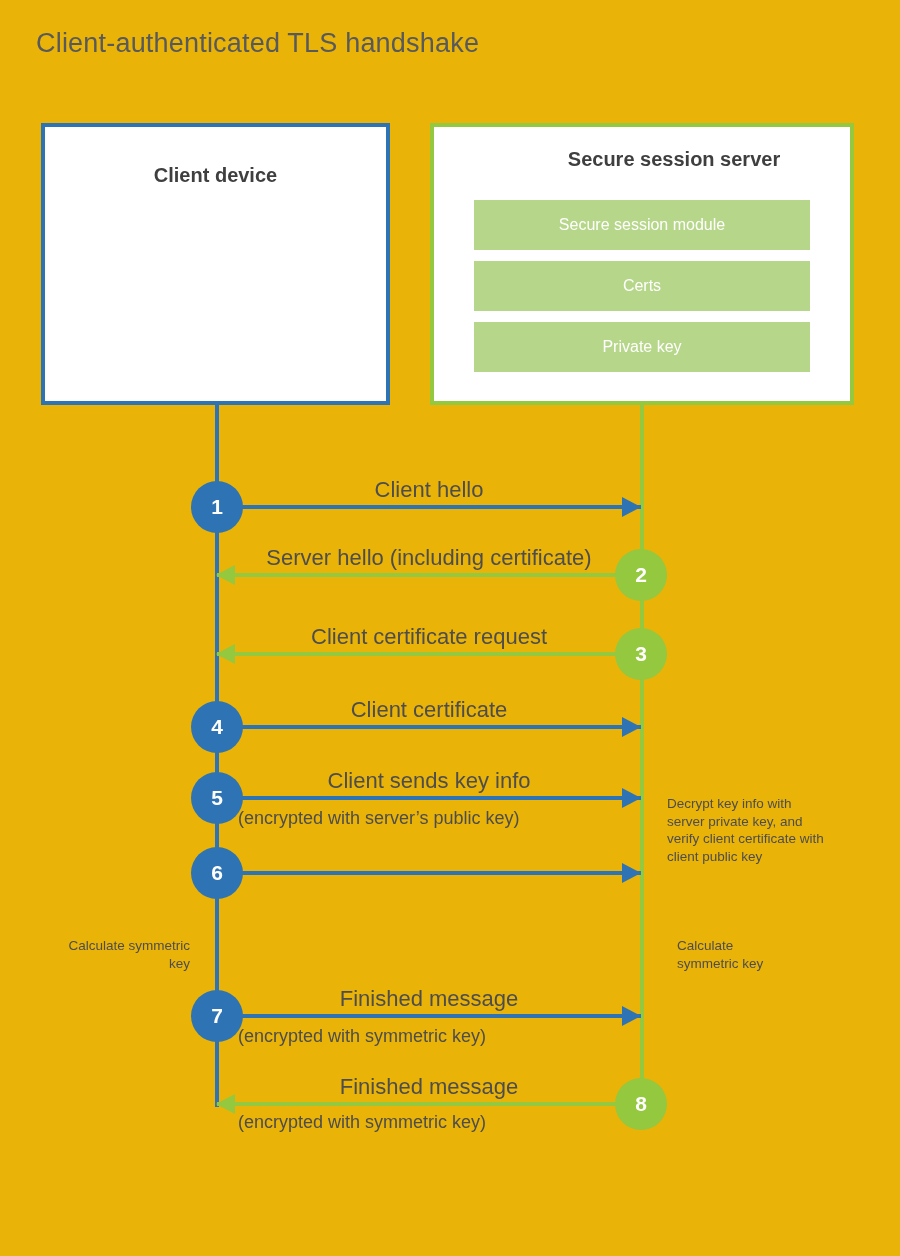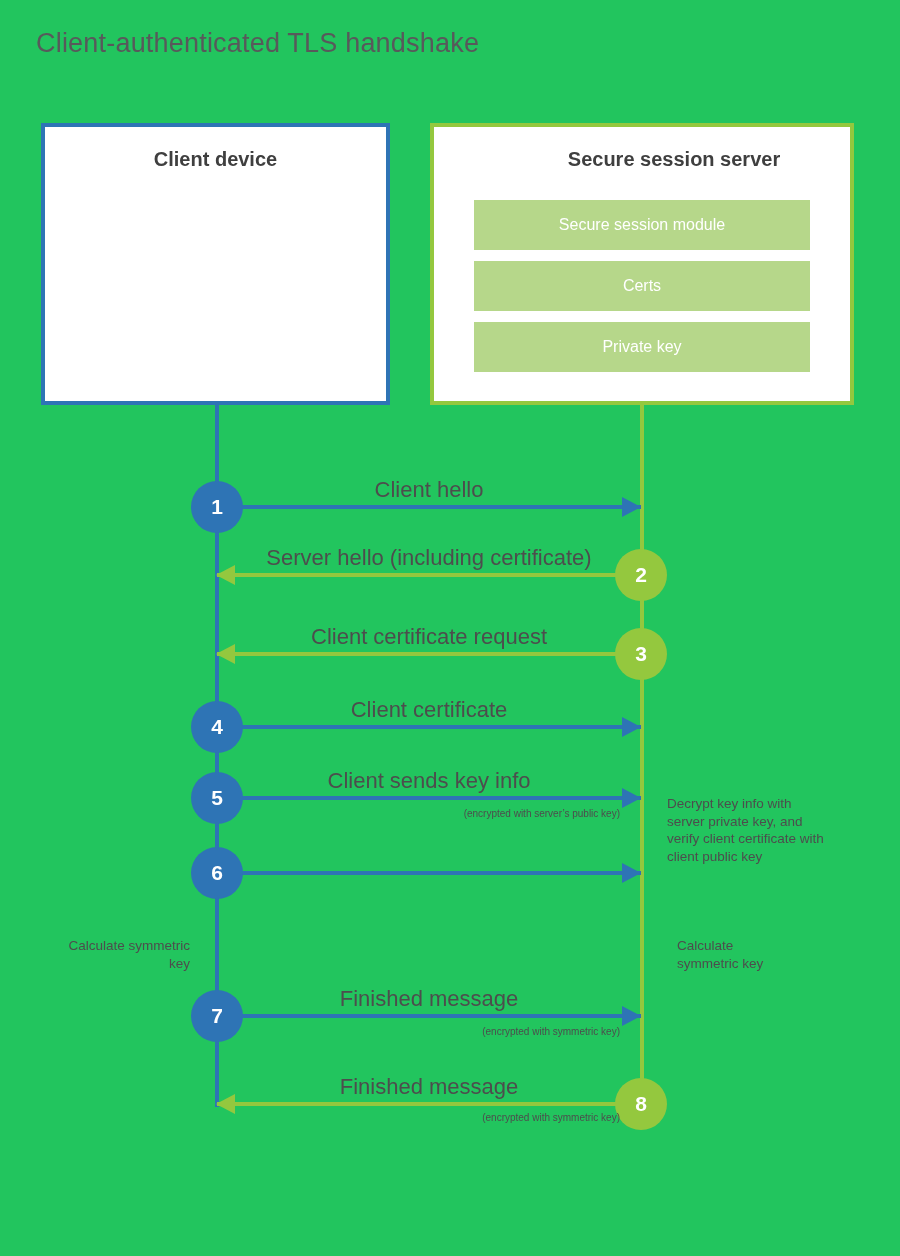--- a/index.html
+++ b/index.html
@@ -1,29 +1,29 @@
 <!DOCTYPE html>
 <html><head>
 <meta charset="utf-8">
 <style>
   html,body { margin:0; padding:0; background:#ffffff; }
   .canvas {
-    position:relative; width:900px; height:1256px; background:#22c55e;
+    position:relative; width:900px; height:1256px; background:#eab308;
     font-family:"Liberation Sans", sans-serif; overflow:hidden;
   }
   .page-title {
     position:absolute; left:36px; top:28px;
     font-size:27px; font-weight:300; color:#58595b; letter-spacing:0.2px;
   }
   
   .entity-box { position:absolute; top:123px; height:282px; background:#fff; box-sizing:border-box; }
   .client-box { left:41px; width:349px; border:4px solid #2e74b5; }
   .server-box { left:430px; width:424px; border:4px solid #94c83e; }
   .entity-title { position:absolute; top:148px; font-size:20px; font-weight:bold; color:#3f3f3f; text-align:center; }
-  .client-title { left:41px; width:349px; }
+  .client-title { left:41px; width:349px;margin-top:16px; }
   .server-title { left:430px; width:392px;padding-left:48px; }
   .app-box {
     position:absolute; left:78px; top:199px; width:276px; height:176px;
     background:#5b9bd5; display:flex; align-items:center; justify-content:center;
   }
   .app-box span { display:block; width:190px; text-align:center; color:#ffffff; font-size:20.5px; line-height:29px; }
   .module-bar {
     position:absolute; left:474px; width:336px; height:50px; background:#b6d78a;
     display:flex; align-items:center; justify-content:center; color:#ffffff; font-size:16px;
   }
@@ -39,21 +39,21 @@
   .arrowhead.right { border-left:19px solid #2e74b5; left:622px; }
   .arrowhead.left  { border-right:19px solid #94c83e; left:216px; }
   .step-circle {
     position:absolute; width:52px; height:52px; border-radius:50%;
     display:flex; align-items:center; justify-content:center;
     color:#ffffff; font-size:21px; font-weight:bold;
   }
   .step-circle.blue { left:191px; background:#2e74b5; }
   .step-circle.green { left:615px; background:#94c83e; }
   .msg-label { position:absolute; left:238px; width:382px; text-align:center; font-size:22px; color:#4d4d4d; }
-  .msg-sub   { position:absolute; left:238px; width:382px; text-align:right; font-size:10px; color:#4d4d4d; }
+  .msg-sub   { position:absolute; left:238px; width:382px; text-align:left; font-size:18px; color:#4d4d4d; }
   
   .note { position:absolute; font-size:13.5px; line-height:17.5px; color:#4d4d4d; }
   .note-decrypt { left:667px; top:763px; width:162px;margin-top:32px; }
   .note-calc-left { left:58px; top:937px; width:132px; text-align:right; }
   .note-calc-right { left:677px; top:937px; width:120px; }
 </style>
 </head>
 <body>
 
 <div class="canvas">

